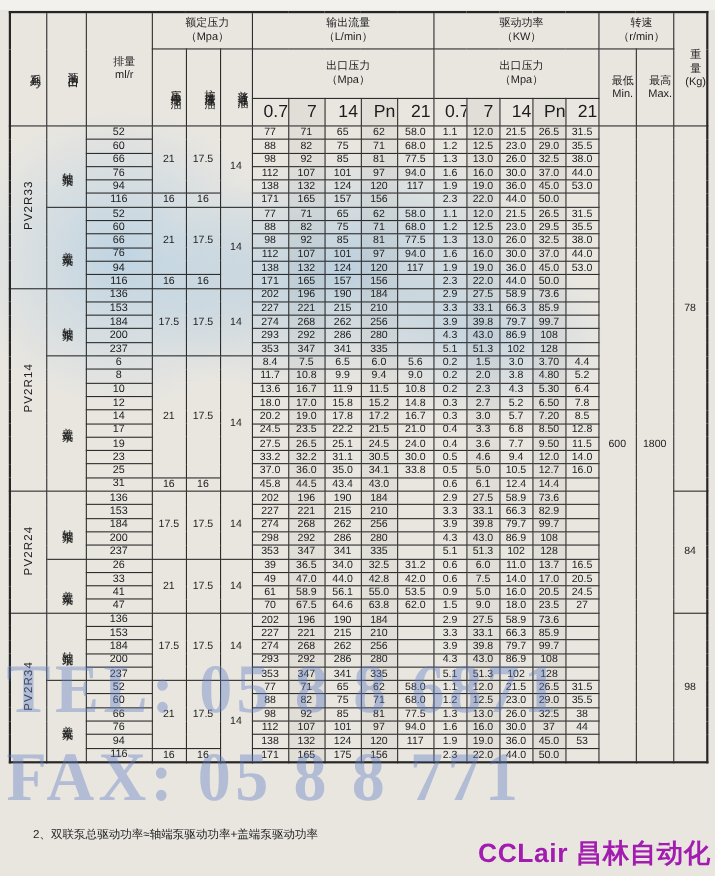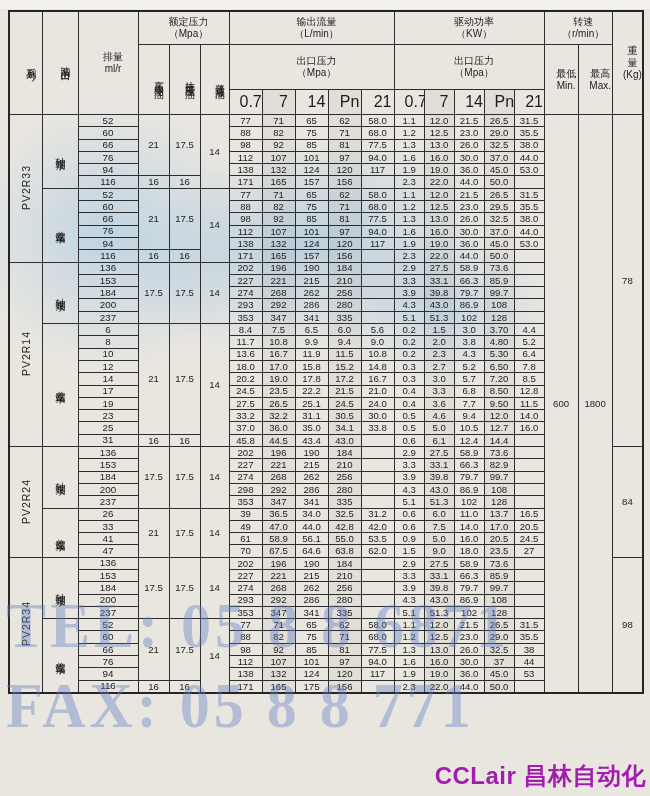--- a/index.html
+++ b/index.html
@@ -793,15 +793,16 @@
         <td>50.0</td>
         <td></td>
       </tr>
     </tbody>
 </table>
 
 <div class="wm wm-text" id="wm-tel">TEL: 05 8 8 6871</div>
 <div class="wm wm-text" id="wm-fax">FAX: 05 8 8 771</div>
 
 <div class="notes">
+  <div class="n2">2、双联泵总驱动功率≈轴端泵驱动功率+盖端泵驱动功率</div>
 </div>
 
 <div class="logo">CCLair 昌林自动化</div>
 
 </body></html>

